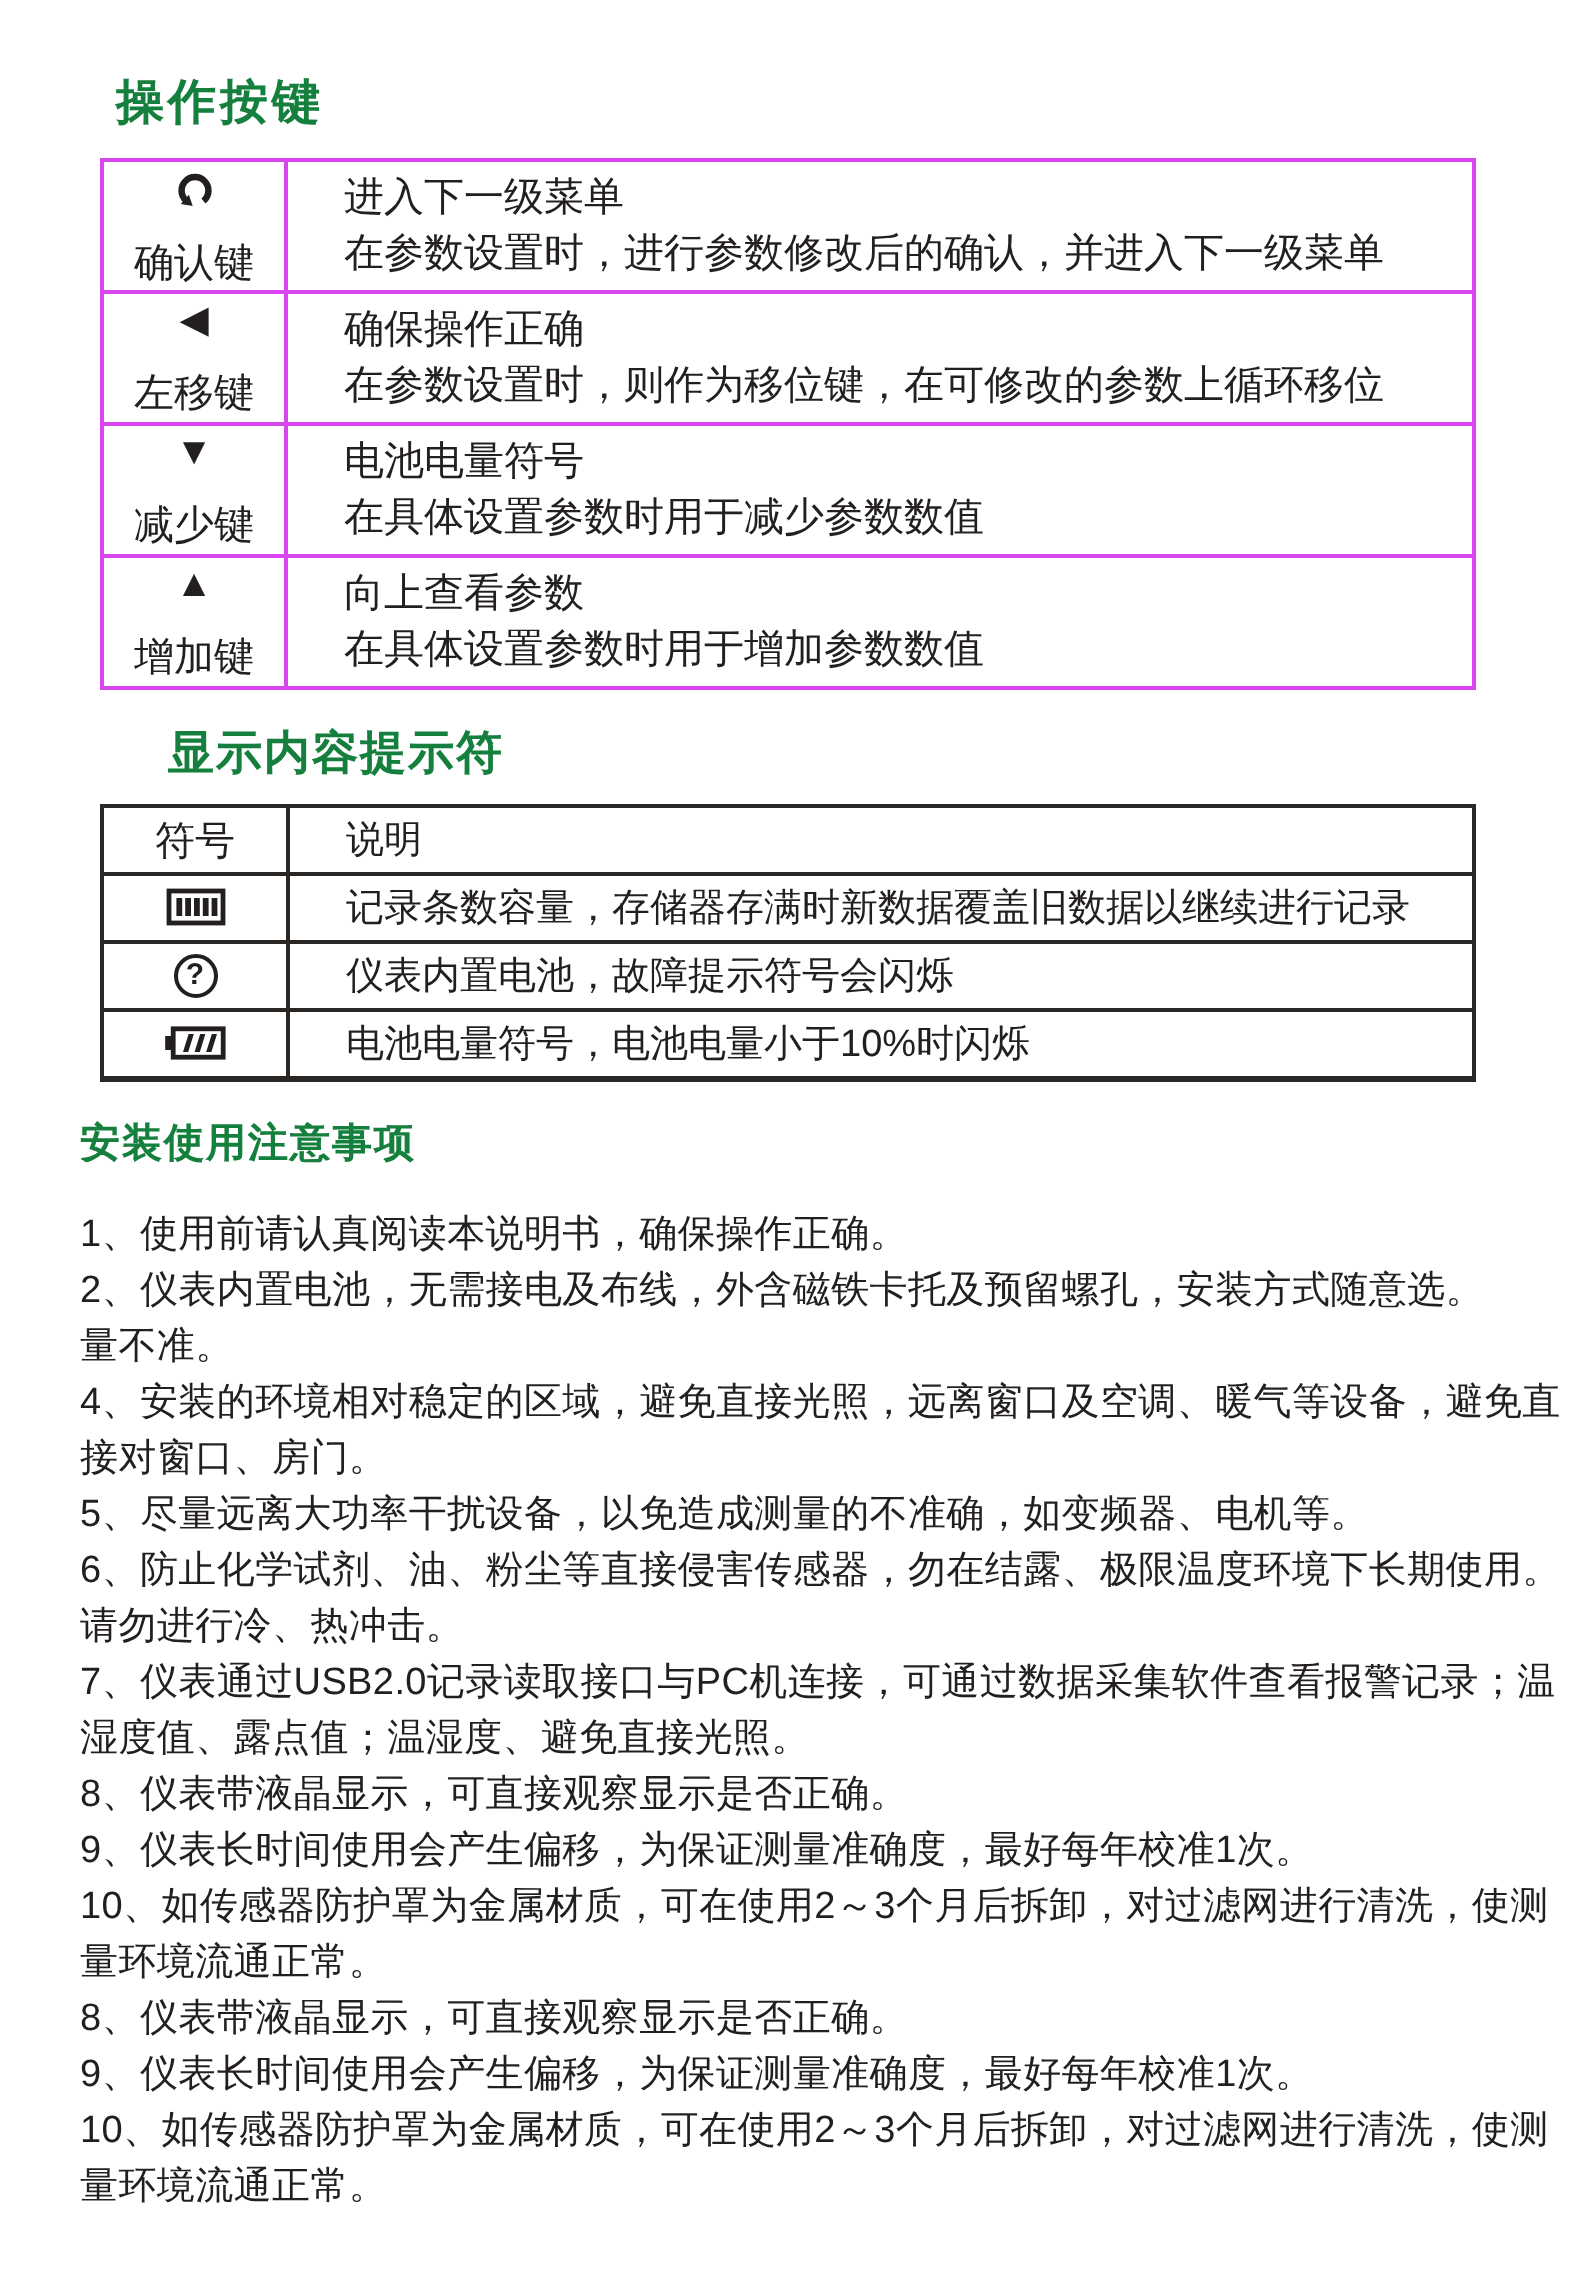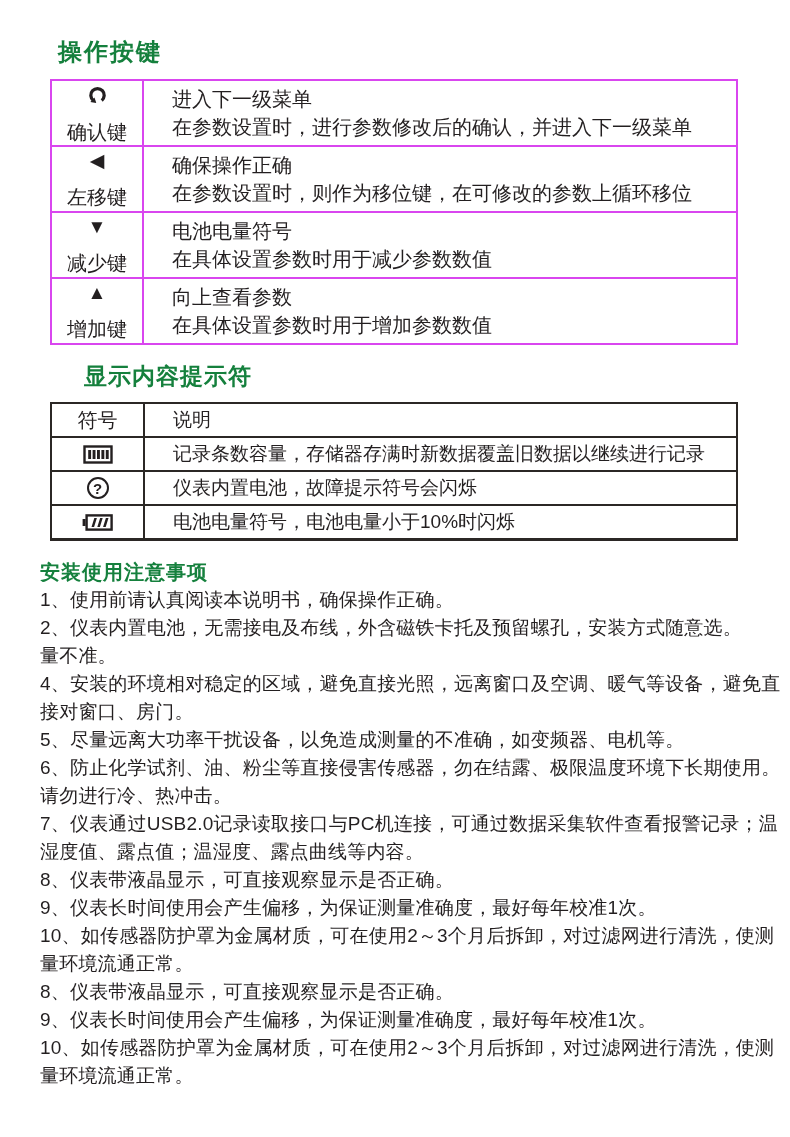--- a/index.html
+++ b/index.html
@@ -34,21 +34,21 @@
   .ind-table td.c2 { padding:2px 8px 2px 28px; vertical-align:middle; white-space:nowrap; }
   .ind-table td.c1.hdr { font-size:20px;margin-left:18px; }
 
   .qcircle {
     display:inline-flex; align-items:center; justify-content:center;
     width:22px; height:22px; border:2px solid #231f20; border-radius:50%;
     font-size:15px; font-weight:bold; line-height:1; vertical-align:middle;
   }
   .icn { display:inline-block; vertical-align:middle; line-height:0; }
 
-  .notes { margin-top:1px; }
+  .notes { margin-top:19px; }
   .note-line { font-size:19px; line-height:28px; white-space:nowrap; letter-spacing:0.2px; }
 </style>
 </head>
 <body>
 
 <div class="page">
 
   <h2 class="sec-title t1">操作按键</h2>
 
   <table class="btn-table">
@@ -160,21 +160,21 @@
   <div class="notes">
     <div class="note-line">1、使用前请认真阅读本说明书，确保操作正确。</div>
     <div class="note-line">2、仪表内置电池，无需接电及布线，外含磁铁卡托及预留螺孔，安装方式随意选。</div>
     <div class="note-line">量不准。</div>
     <div class="note-line">4、安装的环境相对稳定的区域，避免直接光照，远离窗口及空调、暖气等设备，避免直</div>
     <div class="note-line">接对窗口、房门。</div>
     <div class="note-line">5、尽量远离大功率干扰设备，以免造成测量的不准确，如变频器、电机等。</div>
     <div class="note-line">6、防止化学试剂、油、粉尘等直接侵害传感器，勿在结露、极限温度环境下长期使用。</div>
     <div class="note-line">请勿进行冷、热冲击。</div>
     <div class="note-line">7、仪表通过USB2.0记录读取接口与PC机连接，可通过数据采集软件查看报警记录；温</div>
-    <div class="note-line">湿度值、露点值；温湿度、露点曲线等内容。</div>
+    <div class="note-line">湿度值、露点值；温湿度、避免直接光照。</div>
     <div class="note-line">8、仪表带液晶显示，可直接观察显示是否正确。</div>
     <div class="note-line">9、仪表长时间使用会产生偏移，为保证测量准确度，最好每年校准1次。</div>
     <div class="note-line">10、如传感器防护罩为金属材质，可在使用2～3个月后拆卸，对过滤网进行清洗，使测</div>
     <div class="note-line">量环境流通正常。</div>
     <div class="note-line">8、仪表带液晶显示，可直接观察显示是否正确。</div>
     <div class="note-line">9、仪表长时间使用会产生偏移，为保证测量准确度，最好每年校准1次。</div>
     <div class="note-line">10、如传感器防护罩为金属材质，可在使用2～3个月后拆卸，对过滤网进行清洗，使测</div>
     <div class="note-line">量环境流通正常。</div>
   </div>
 

